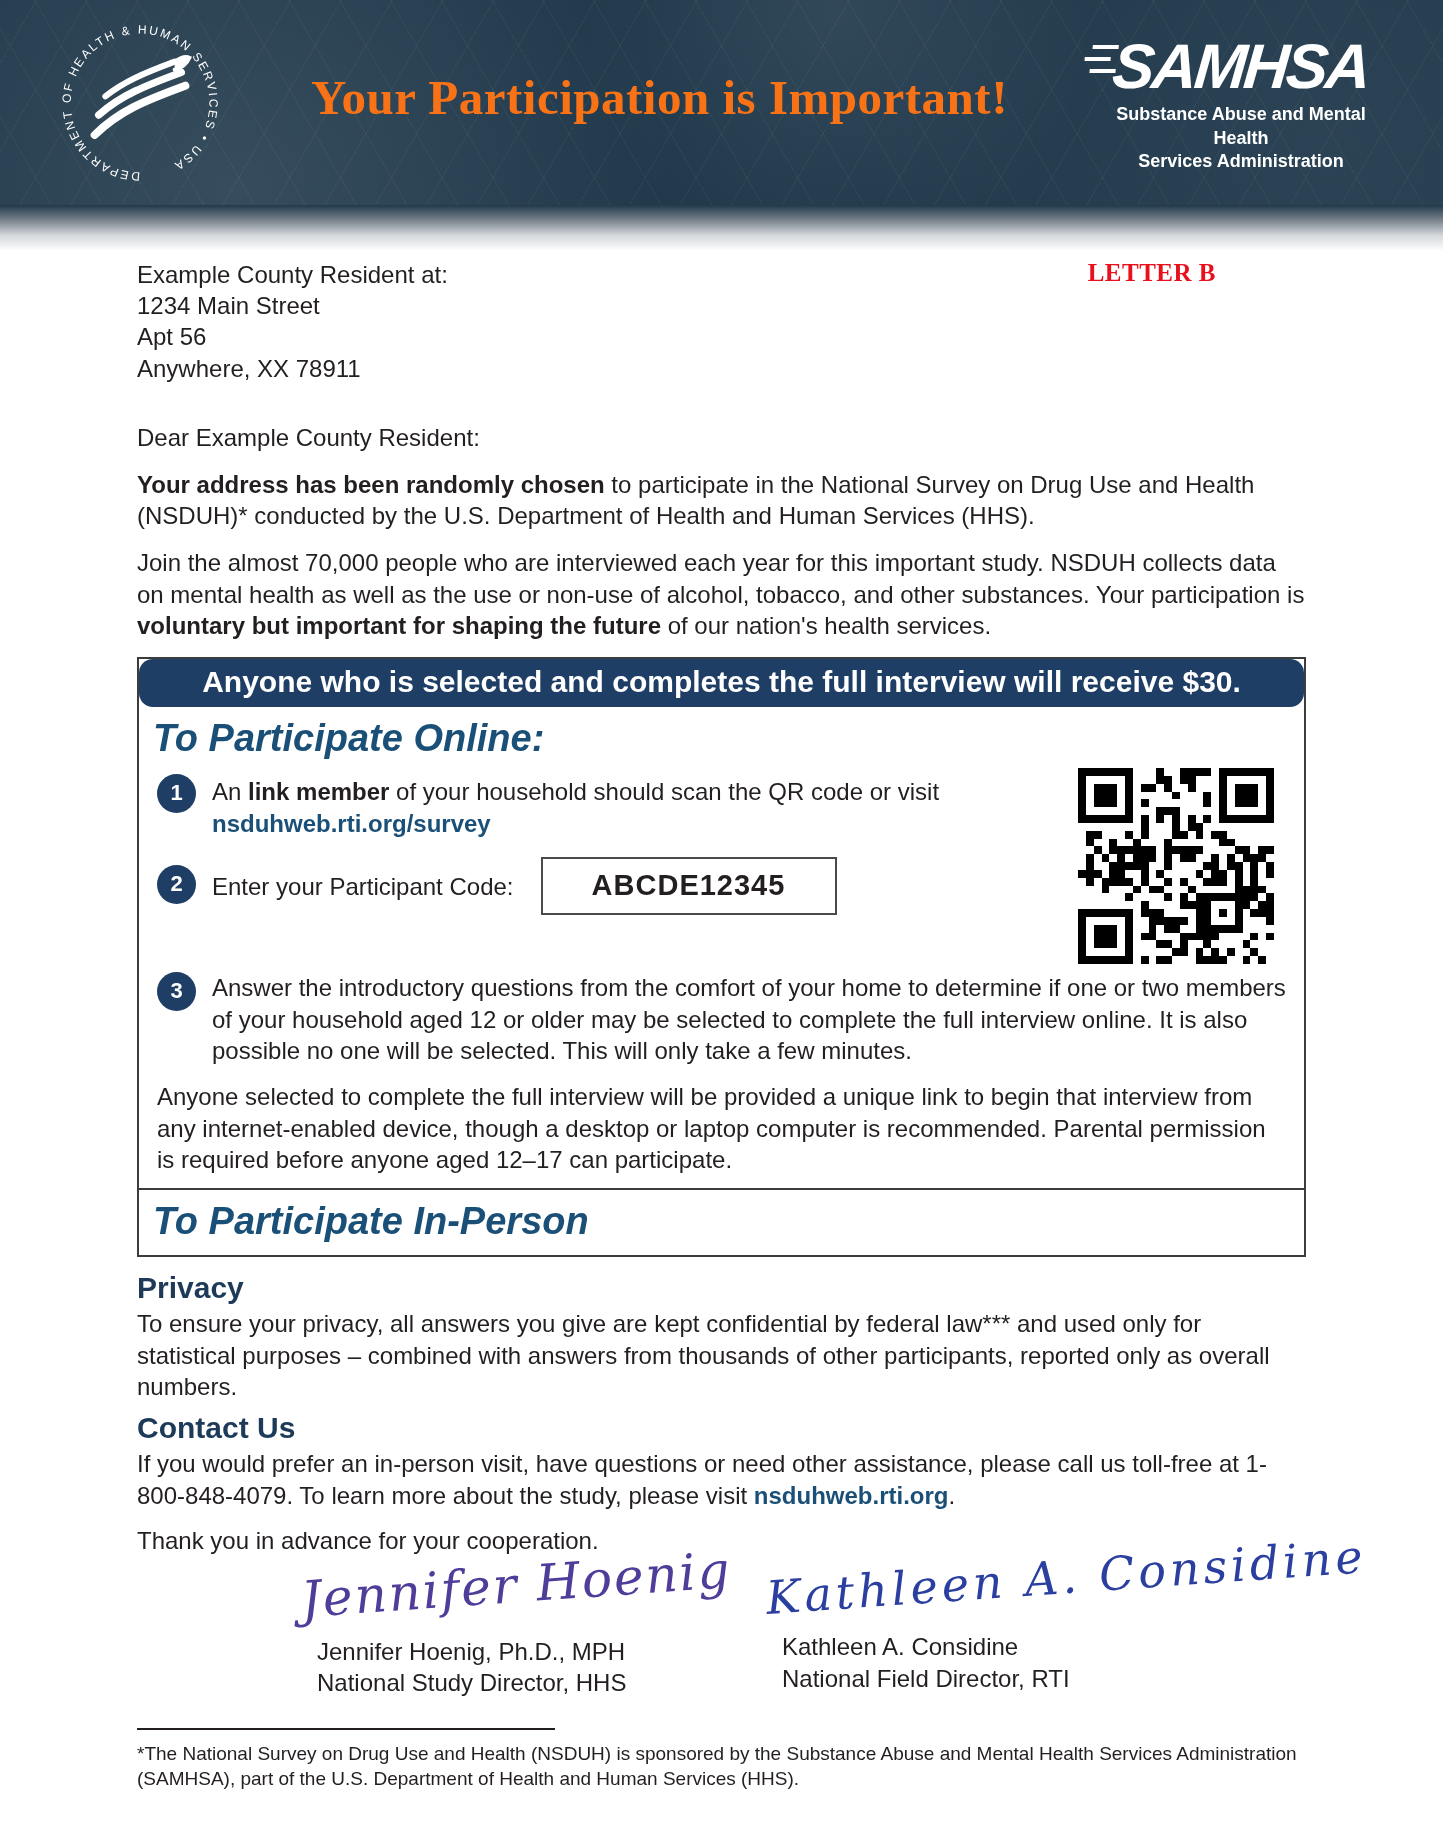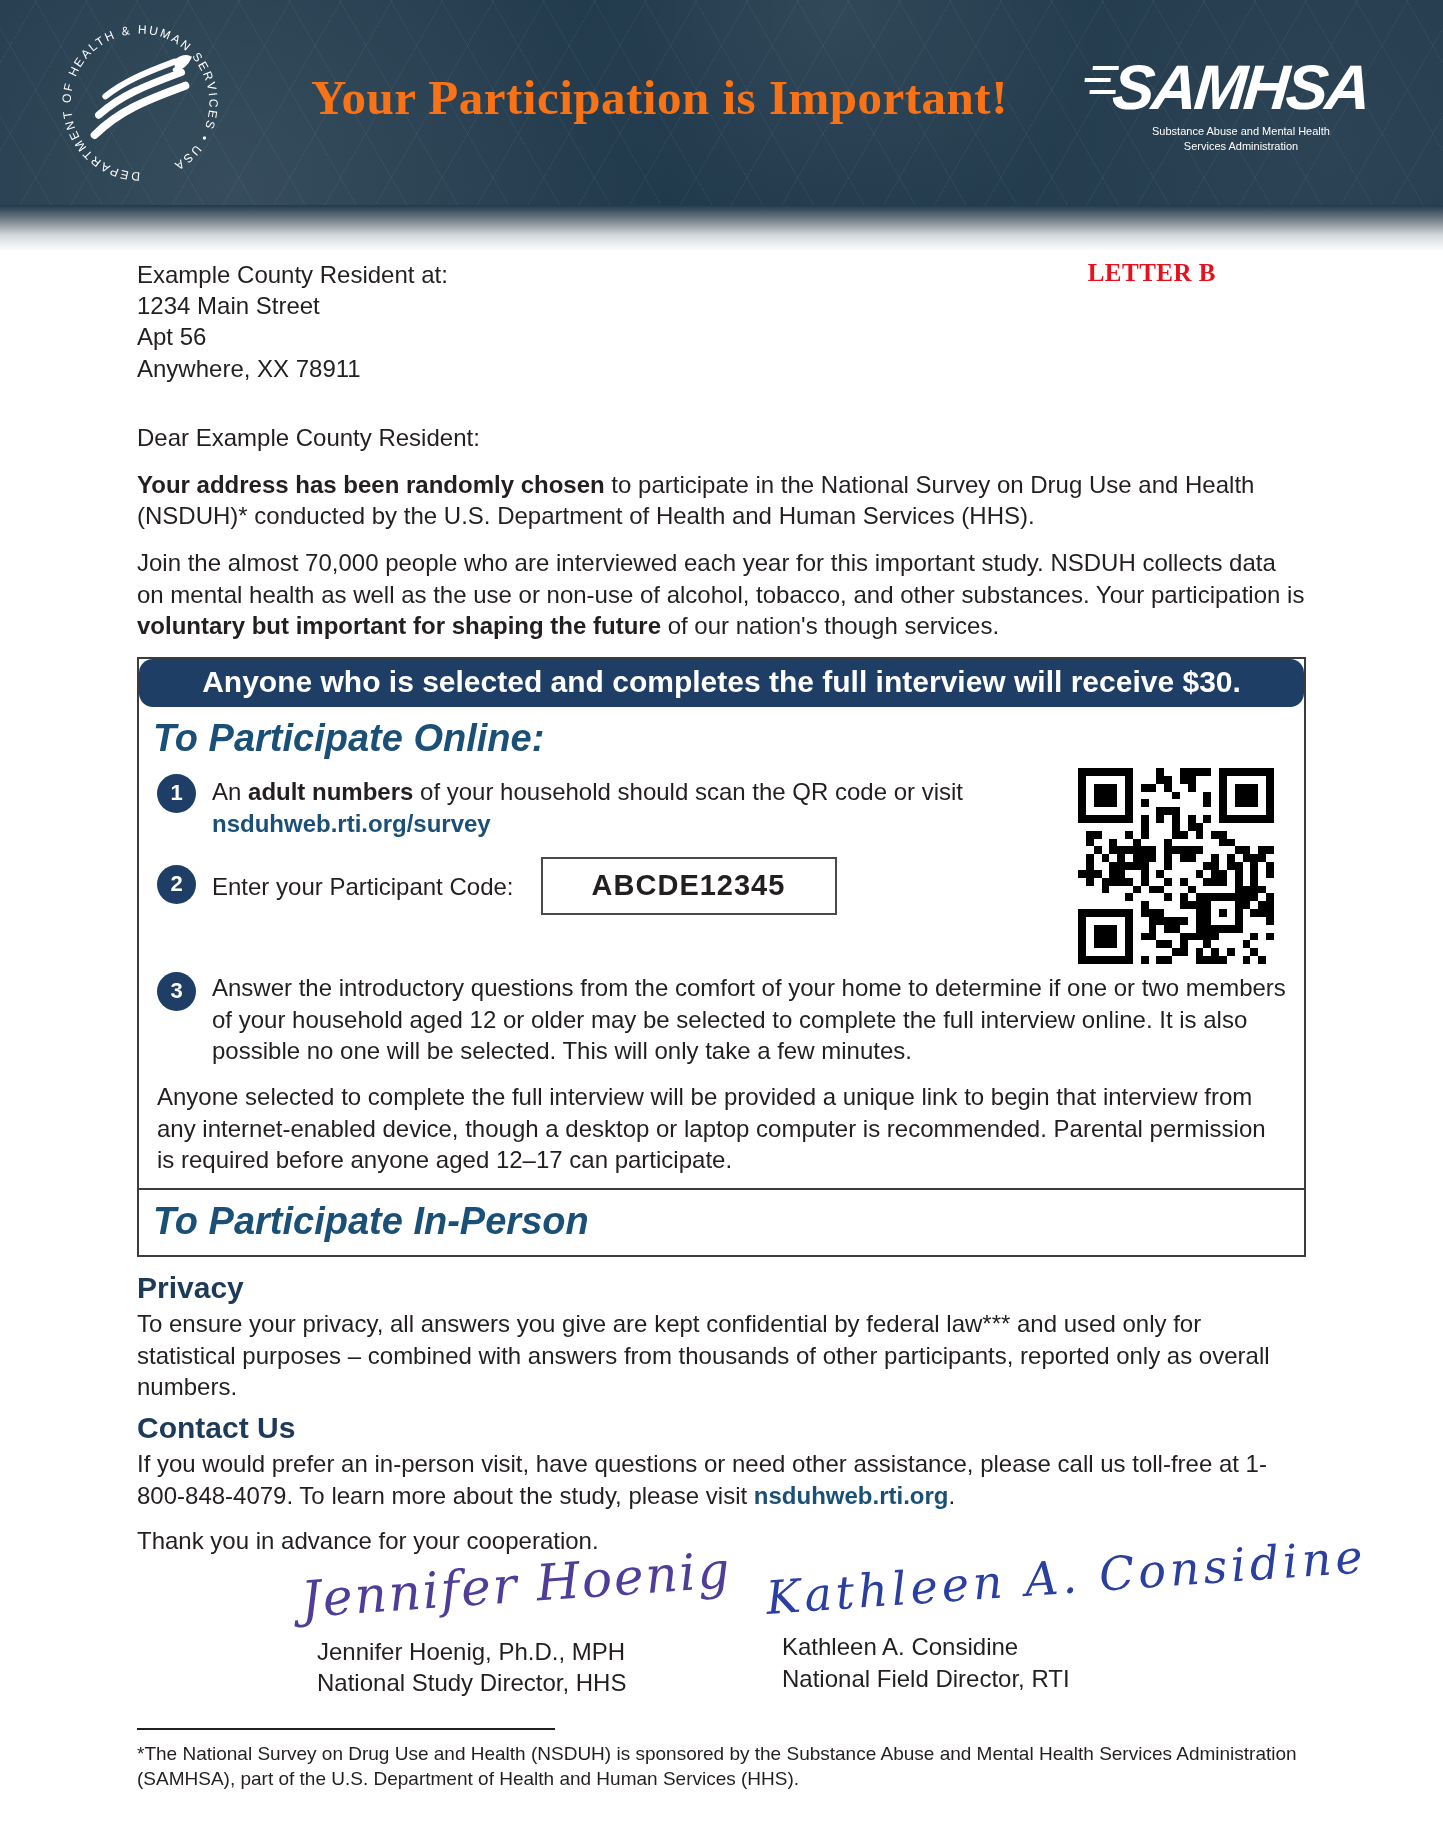--- a/index.html
+++ b/index.html
@@ -35,21 +35,21 @@
   }
   .samhsa { flex:0 0 300px; text-align:center; color:#fff; position:relative; padding-top:4px; }
   .samhsa-word {
     font-style:italic; font-weight:bold; font-size:63px; line-height:1;
     letter-spacing:-3px; transform:skewX(-5deg); display:inline-block; position:relative;
   }
   .samhsa-speed-lines {
     position:absolute; left:-22px; top:10px; width:26px; height:4px; background:#fff;
     box-shadow:-7px 12px 0 0 #fff, -1px 24px 0 0 #fff;
   }
-  .samhsa-tag { font-size:11px; font-weight:normal; line-height:1.3; margin-top:5px; }
+  .samhsa-tag { font-size:18px; font-weight:bold; line-height:1.3; margin-top:5px; }
   .masthead-fade {
     height:46px;
     background:linear-gradient(to bottom, var(--header-navy,#20394b) 0%, #76808a 32%, #d4d8db 66%, #ffffff 100%);
   }
 
   
   .content { padding:8px 137px 0 137px; }
   .addr-row { display:flex; justify-content:space-between; align-items:flex-start; margin-bottom:38px; }
   .address { font-size:24px; line-height:1.3; }
   .letter-tag {
@@ -158,34 +158,34 @@
         <div>Apt 56</div>
         <div>Anywhere, XX 78911</div>
       </div>
       <div class="letter-tag">LETTER B</div>
     </div>
 
     <p class="body salutation">Dear Example County Resident:</p>
 
     <p class="body"><strong>Your address has been randomly chosen</strong><span> to participate in the National Survey on Drug Use and Health (NSDUH)* conducted by the U.S. Department of Health and Human Services (HHS).</span></p>
 
-    <p class="body para2"><span>Join the almost 70,000 people who are interviewed each year for this important study. NSDUH collects data on mental health as well as the use or non-use of alcohol, tobacco, and other substances. Your participation is </span><strong>voluntary but important for shaping the future</strong><span> of our nation's though services.</span></p>
+    <p class="body para2"><span>Join the almost 70,000 people who are interviewed each year for this important study. NSDUH collects data on mental health as well as the use or non-use of alcohol, tobacco, and other substances. Your participation is </span><strong>voluntary but important for shaping the future</strong><span> of our nation's health services.</span></p>
 
     <section class="offer-box">
       <div class="offer-banner">Anyone who is selected and completes the full interview will receive $30.</div>
 
       <div class="box-pad">
         <h2 class="participate-heading">To Participate Online:</h2>
 
         <div class="online-grid">
           <div class="steps-col">
             <div class="step">
               <span class="step-num">1</span>
               <div class="step-text">
-                <span>An </span><strong>adult numbers</strong><span> of your household should scan the QR code or visit</span><br>
+                <span>An </span><strong>link member</strong><span> of your household should scan the QR code or visit</span><br>
                 <a class="survey-link">nsduhweb.rti.org/survey</a>
               </div>
             </div>
             <div class="step center">
               <span class="step-num">2</span>
               <div class="step-text">
                 <span>Enter your Participant Code:</span><span class="code-box">ABCDE12345</span>
               </div>
             </div>
           </div>

